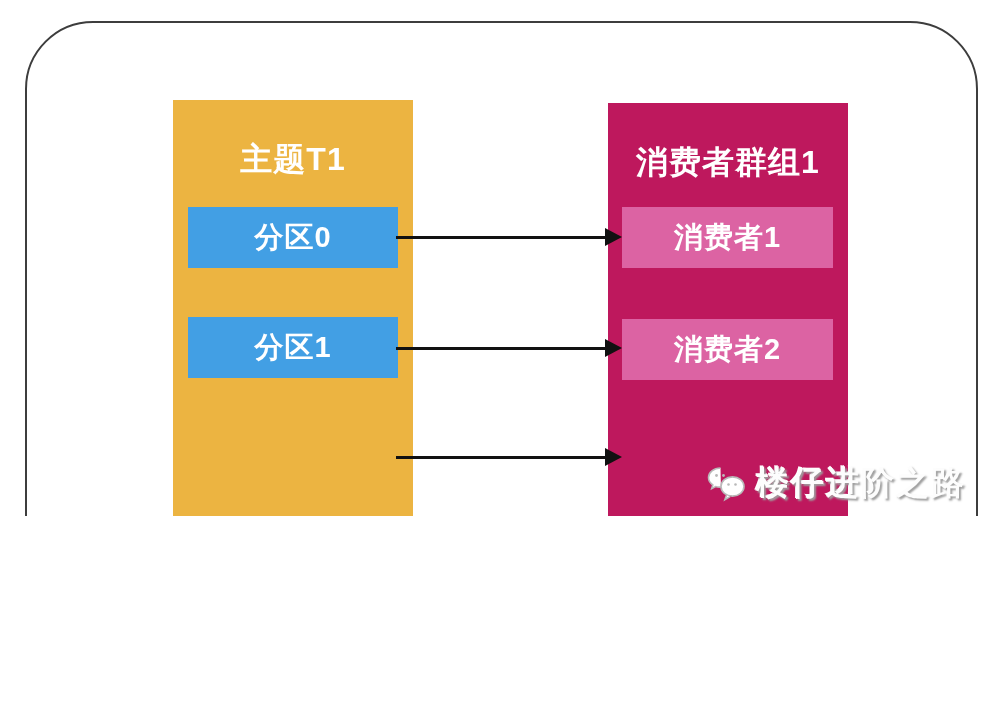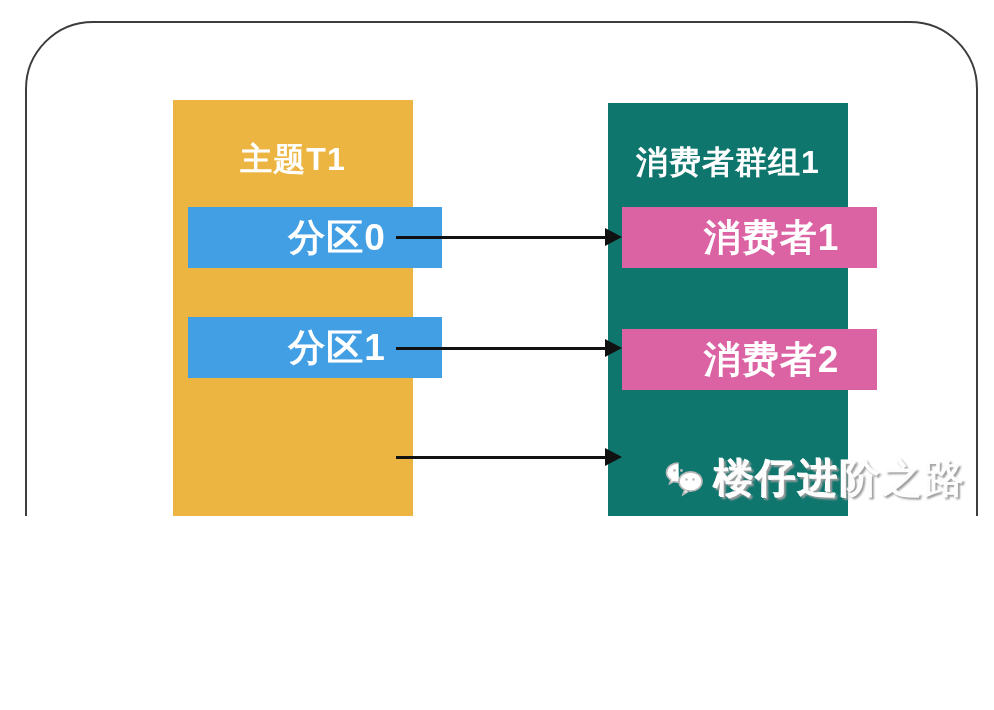--- a/index.html
+++ b/index.html
@@ -24,52 +24,51 @@
     box-sizing: border-box;
   }
   .topic-box {
     left: 173px; top: 100px;
     width: 240px; height: 514px;
     background: #ecb441;
   }
   .group-box {
     left: 608px; top: 103px;
     width: 240px; height: 513px;
-    background: #0f766e;
+    background: #be185d;
   }
   .container-title {
     position: absolute;
     left: 0; right: 0;
     top: 38px;
     text-align: center;
     color: #ffffff;
     font-size: 32px;
     font-weight: 700;
     letter-spacing: 1px;
   }
   .inner-row {
     position: absolute;
     height: 61px;
     display: flex;
     align-items: center;
     justify-content: center;
     color: #ffffff;
-    font-size: 37px;
+    font-size: 29px;
     font-weight: 700;
     letter-spacing: 1px;
-    padding-left: 44px;
   }
   .partition { left: 15px; width: 210px; background: #429fe4; }
   .consumer  { left: 14px; width: 211px; background: #dc63a3; }
   .row-0 { top: 107px; }
   .row-1 { top: 217px; text-align: center; }
   .row-2 { top: 327px; }
   .row-3 { top: 430px; }
   .grow-0 { top: 104px; }
-  .grow-1 { top: 226px; }
+  .grow-1 { top: 216px; }
   .grow-2 { top: 324px; }
   .grow-3 { top: 427px; }
   .arrow {
     position: absolute;
     left: 396px;
     width: 226px;
     height: 18px;
     pointer-events: none;
   }
   .arrow .shaft {
@@ -92,21 +91,21 @@
   .arrow-3 { top: 551px; }
   .watermark {
     position: absolute;
     right: 28px;
     bottom: 10px;
     display: flex;
     align-items: center;
     gap: 8px;
   }
   .watermark-text {
-    font-size: 40px;
+    font-size: 33px;
     font-weight: 700;
     color: #fdfdfd;
     text-shadow: 2px 2px 2px #9f9f9f, -1px -1px 0 #ffffff;
     letter-spacing: 2px;
     white-space: nowrap;
   }
   .wechat-svg { display: block; }
 </style>
 </head>
 <body>

